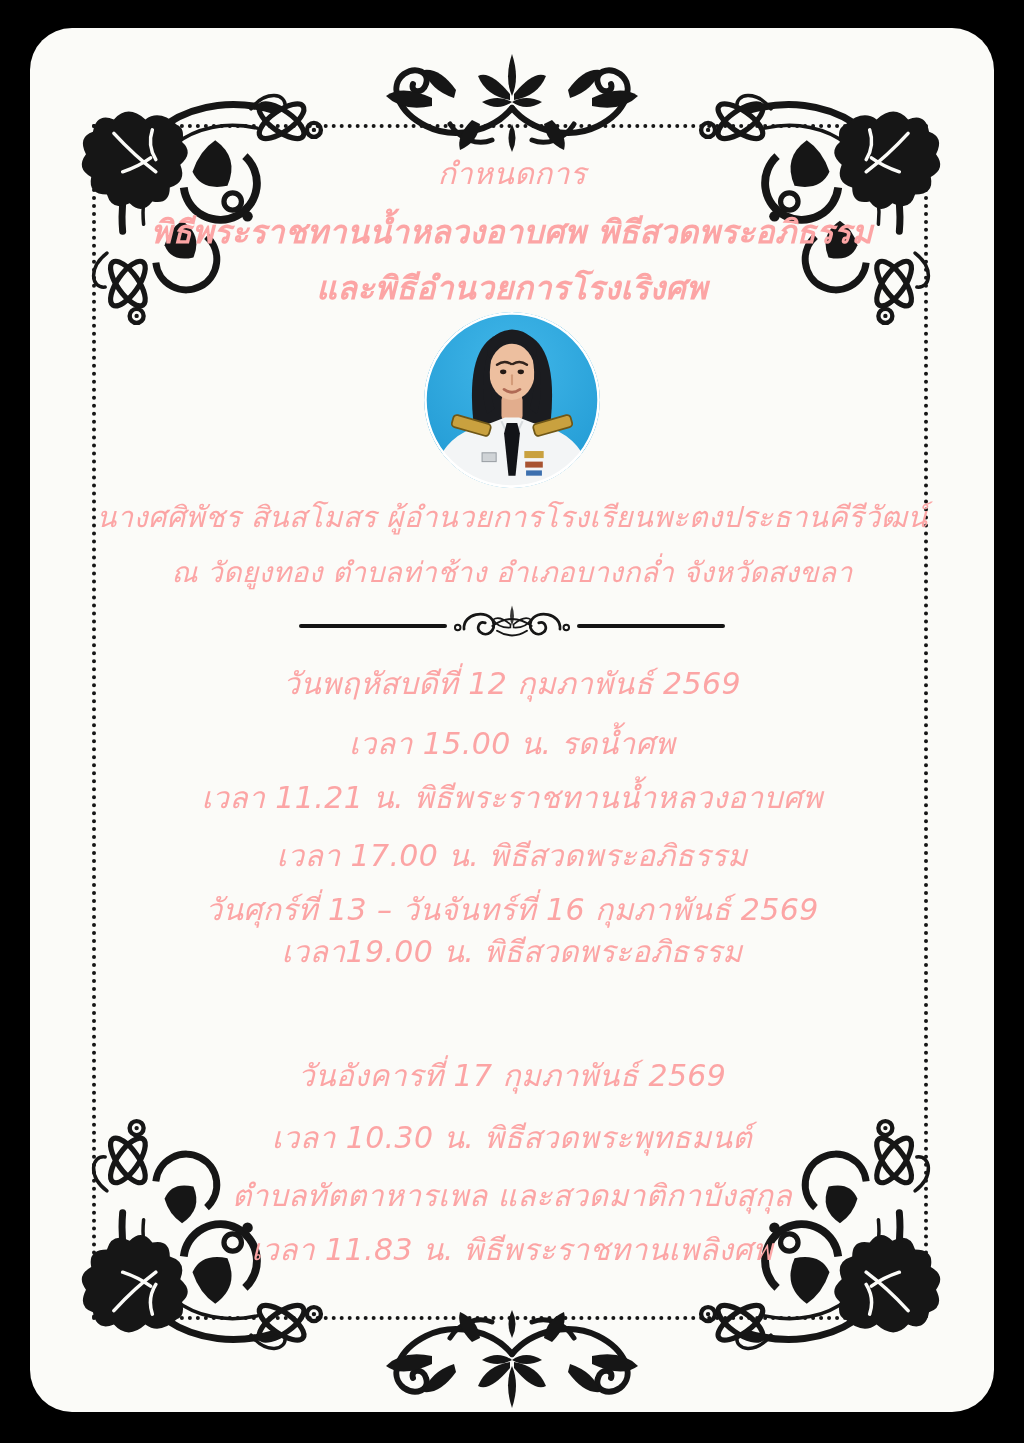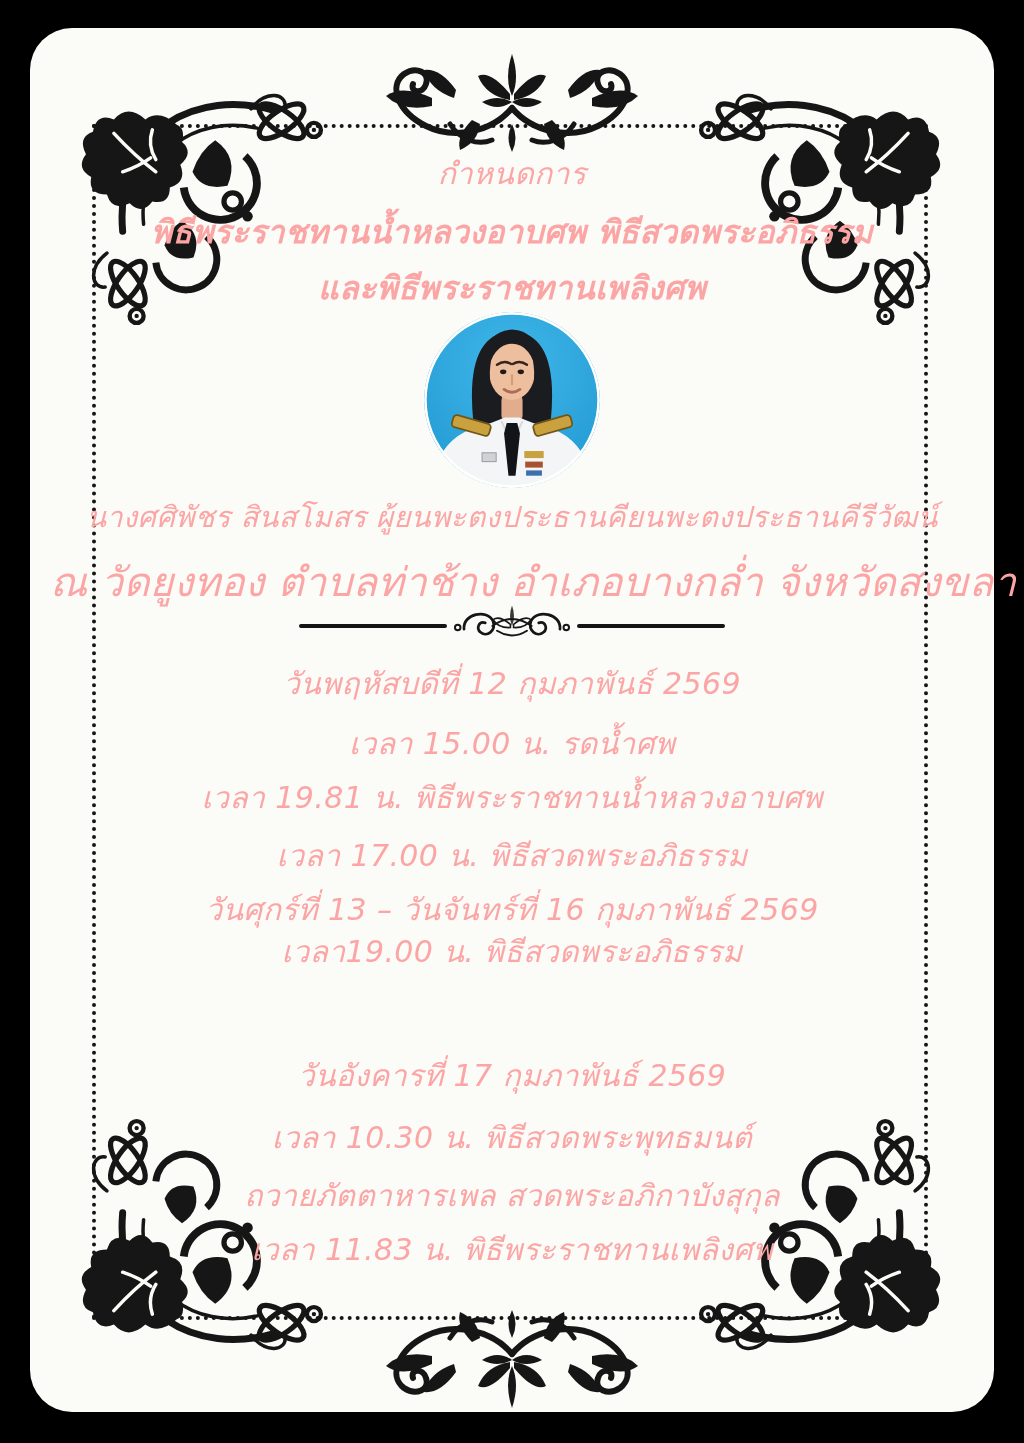--- a/index.html
+++ b/index.html
@@ -24,21 +24,21 @@
   .flourish{position:absolute;left:50%;width:360px;height:130px;margin-left:-180px;}
   .flourish.top{top:40px;}
   .flourish.bottom{top:1292px;transform:scaleY(-1);}
   .line{
     position:absolute;left:50px;right:50px;text-align:center;
     color:#fca5a5;font-style:italic;letter-spacing:.4px;white-space:nowrap;
   }
   .t-title{font-size:30px;font-weight:500;}
   .t-sub{font-size:32px;font-weight:700;}
   .t-name{font-size:29px;font-weight:500;}
-  .t-loc{font-size:40px;font-weight:500;}
+  .t-loc{font-size:28px;font-weight:500;}
   .t-sched{font-size:30px;font-weight:500;font-style:italic;}
   .photo{
     position:absolute;top:312px;left:50%;margin-left:-88px;
     width:176px;height:176px;border-radius:50%;overflow:hidden;
   }
   .divider{
     position:absolute;top:598px;left:0;right:0;height:56px;
     display:flex;align-items:center;justify-content:center;gap:6px;
   }
   .divider .bar{width:148px;height:4px;background:#141414;border-radius:2px;}
@@ -171,41 +171,41 @@
 
 <svg class="flourish top">
     <use href="#flourish-orn"></use>
   </svg>
 <svg class="flourish bottom">
     <use href="#flourish-orn"></use>
   </svg>
 
 <div class="line t-title" style="top:150px">กำหนดการ</div>
 <div class="line t-sub" style="top:206px">พิธีพระราชทานน้ำหลวงอาบศพ พิธีสวดพระอภิธรรม</div>
-<div class="line t-sub" style="top:262px">และพิธีพระราชทานเพลิงศพ</div>
+<div class="line t-sub" style="top:262px">และพิธีอำนวยการโรงเริงศพ</div>
 
 <div class="photo">
   <svg width="176" height="176" viewBox="0 0 100 100">
       <use href="#portrait-orn"></use>
     </svg>
 </div>
 
-<div class="line t-name" style="top:494px">นางศศิพัชร สินสโมสร ผู้ยนพะตงประธานคียนพะตงประธานคีรีวัฒน์</div>
+<div class="line t-name" style="top:494px">นางศศิพัชร สินสโมสร ผู้อำนวยการโรงเรียนพะตงประธานคีรีวัฒน์</div>
 <div class="line t-loc" style="top:550px">ณ วัดยูงทอง ตำบลท่าช้าง อำเภอบางกล่ำ จังหวัดสงขลา</div>
 
 <div class="divider">
   <div class="bar"></div>
   <svg class="orn">
       <use href="#divider-center-orn"></use>
     </svg>
   <div class="bar"></div>
 </div>
 
 <div class="line t-sched" style="top:660px">วันพฤหัสบดีที่ 12 กุมภาพันธ์ 2569</div>
 <div class="line t-sched" style="top:720px">เวลา 15.00 น. รดน้ำศพ</div>
-<div class="line t-sched" style="top:774px">เวลา 19.81 น. พิธีพระราชทานน้ำหลวงอาบศพ</div>
+<div class="line t-sched" style="top:774px">เวลา 11.21 น. พิธีพระราชทานน้ำหลวงอาบศพ</div>
 <div class="line t-sched" style="top:832px">เวลา 17.00 น. พิธีสวดพระอภิธรรม</div>
 <div class="line t-sched" style="top:886px">วันศุกร์ที่ 13 – วันจันทร์ที่  16 กุมภาพันธ์ 2569</div>
 <div class="line t-sched" style="top:928px">เวลา19.00 น. พิธีสวดพระอภิธรรม</div>
 <div class="line t-sched" style="top:1052px">วันอังคารที่ 17 กุมภาพันธ์ 2569</div>
 <div class="line t-sched" style="top:1114px">เวลา 10.30 น. พิธีสวดพระพุทธมนต์</div>
-<div class="line t-sched" style="top:1172px">ถวายภัตตาหารเพล สวดพระอภิกาบังสุกุล</div>
+<div class="line t-sched" style="top:1172px">ตำบลทัตตาหารเพล และสวดมาติกาบังสุกุล</div>
 <div class="line t-sched" style="top:1226px">เวลา 11.83 น. พิธีพระราชทานเพลิงศพ</div>
 
 </body></html>

